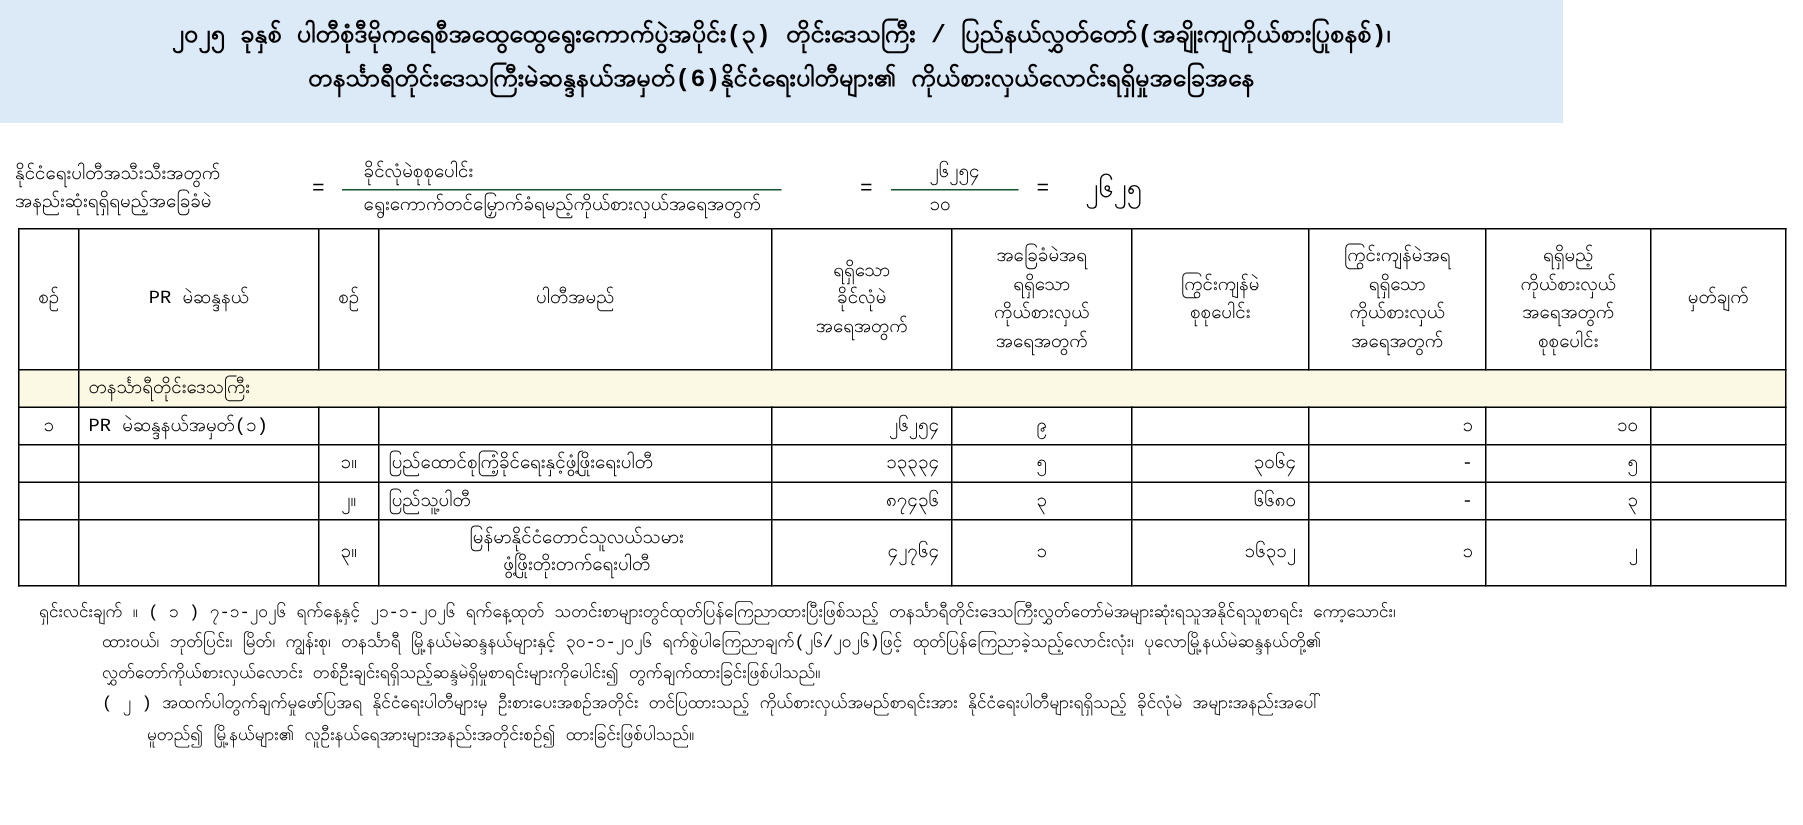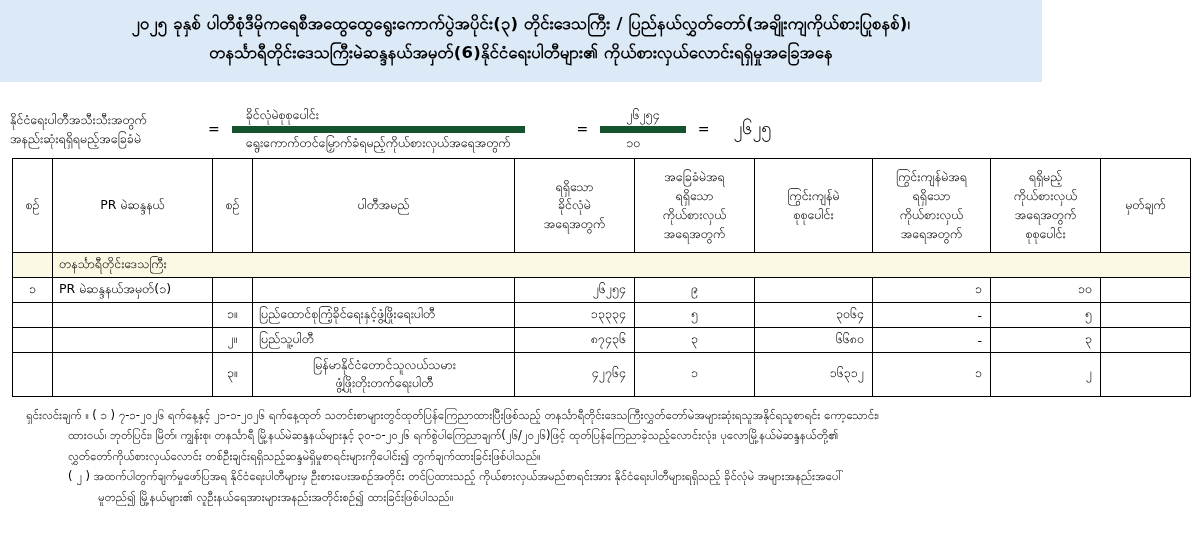--- a/index.html
+++ b/index.html
@@ -4,21 +4,21 @@
 <style>
   * { box-sizing: border-box; }
   html, body {
     margin: 0; padding: 0;
     width: 1202px; height: 550px;
     background: #ffffff;
     font-family: "DejaVu Sans", "Liberation Sans", sans-serif;
     color: #000;
     overflow: hidden;
   }
-  .page { position: relative; width: 1042px; height: 550px; }
+  .page { position: relative; width: 1042px; height: 550px; font-family: Liberation Mono, monospace; }
 
   
   .banner {
     background: #dce9f7;
     padding: 10px 20px 14px 20px;
     text-align: center;
   }
   .banner .line {
     font-size: 16.5px;
     font-weight: bold;
@@ -40,21 +40,21 @@
     line-height: 1.55;
     padding-left: 4px;
   }
   .formula .eq { padding: 0 12px; font-size: 14px; }
   .formula .frac {
     display: inline-block;
     text-align: left;
     line-height: 1.5;
   }
   .formula .frac .num { padding: 0 14px 1px 14px; }
-  .formula .frac .den { border-top: 7px solid #14532d; padding: 1px 14px 0 14px; }
+  .formula .frac .den { border-top: 1px solid #14532d; padding: 1px 14px 0 14px; }
   .formula .frac.narrow .num { padding: 0 26px 1px 26px; }
   .formula .frac.narrow .den { padding: 1px 26px 0 26px; }
   .formula .result { padding-left: 12px; font-size: 18px; }
   .spacer-mid { flex: 0 0 40px; }
   .flex1 { flex: 1 1 auto; }
 
   
   table.main {
     border-collapse: collapse;
     width: 1178px;

